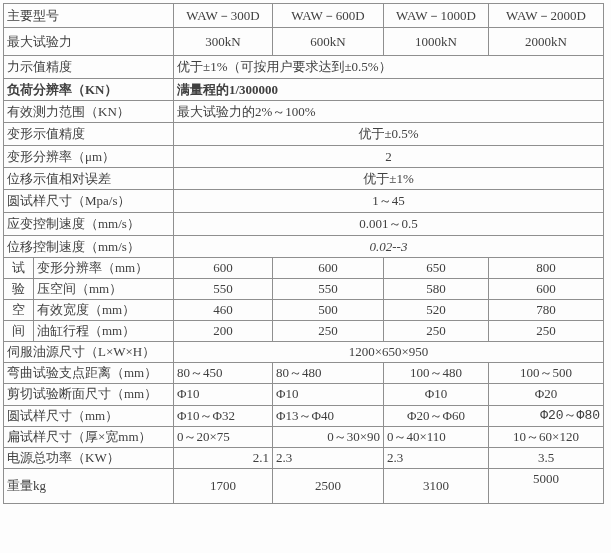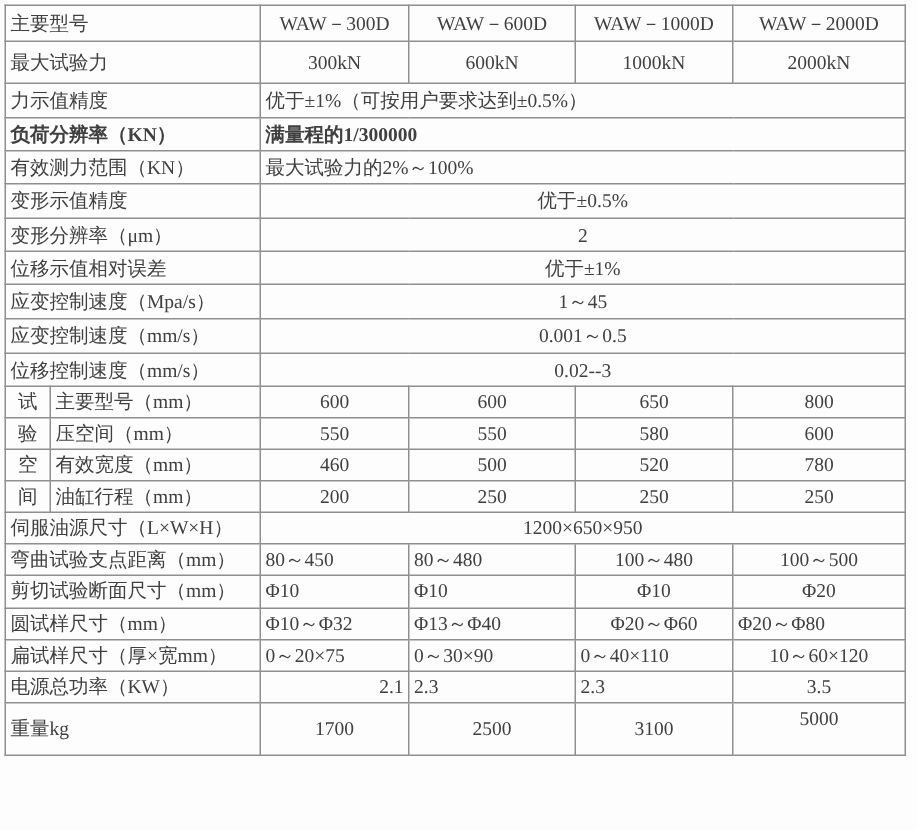--- a/index.html
+++ b/index.html
@@ -85,34 +85,34 @@
         </tr>
         <tr style="height: 22px;">
           <td colspan="2" class="label">变形分辨率（μm）</td>
           <td colspan="4" class="value" style="text-align: center;">2</td>
         </tr>
         <tr style="height: 22px;">
           <td colspan="2" class="label">位移示值相对误差</td>
           <td colspan="4" class="value" style="text-align: center;">优于±1%</td>
         </tr>
         <tr style="height: 23px;">
-          <td colspan="2" class="label">应变控制速度（Mpa/s）</td>
+          <td colspan="2" class="label">圆试样尺寸（Mpa/s）</td>
           <td colspan="4" class="value" style="text-align: center;">1～45</td>
         </tr>
         <tr style="height: 23px;">
           <td colspan="2" class="label">应变控制速度（mm/s）</td>
           <td colspan="4" class="value" style="text-align: center;">0.001～0.5</td>
         </tr>
         <tr style="height: 22px;">
           <td colspan="2" class="label">位移控制速度（mm/s）</td>
-          <td colspan="4" class="value" style="text-align: center;">0.02--3</td>
+          <td colspan="4" class="value" style="text-align: center; font-style: italic;">0.02--3</td>
         </tr>
         <tr style="height: 21px;">
           <td class="group">试</td>
-          <td class="label">主要型号（mm）</td>
+          <td class="label">变形分辨率（mm）</td>
           <td class="value" style="text-align: center;">600</td>
           <td class="value" style="text-align: center;">600</td>
           <td class="value" style="text-align: center;">650</td>
           <td class="value" style="text-align: center;">800</td>
         </tr>
         <tr style="height: 21px;">
           <td class="group">验</td>
           <td class="label">压空间（mm）</td>
           <td class="value" style="text-align: center;">550</td>
           <td class="value" style="text-align: center;">550</td>
@@ -151,26 +151,26 @@
           <td class="value" style="text-align: left;">Φ10</td>
           <td class="value" style="text-align: left;">Φ10</td>
           <td class="value" style="text-align: center;">Φ10</td>
           <td class="value" style="text-align: center;">Φ20</td>
         </tr>
         <tr style="height: 21px;">
           <td colspan="2" class="label">圆试样尺寸（mm）</td>
           <td class="value" style="text-align: left;">Φ10～Φ32</td>
           <td class="value" style="text-align: left;">Φ13～Φ40</td>
           <td class="value" style="text-align: center;">Φ20～Φ60</td>
-          <td class="value" style="text-align: left;">Φ20～Φ80</td>
+          <td class="value" style="text-align: right; font-family: Liberation Mono, monospace;">Φ20～Φ80</td>
         </tr>
         <tr style="height: 21px;">
           <td colspan="2" class="label">扁试样尺寸（厚×宽mm）</td>
           <td class="value" style="text-align: left;">0～20×75</td>
-          <td class="value" style="text-align: left; margin-top: 24px;">0～30×90</td>
+          <td class="value" style="text-align: right; margin-top: 24px;">0～30×90</td>
           <td class="value" style="text-align: left;">0～40×110</td>
           <td class="value" style="text-align: center;">10～60×120</td>
         </tr>
         <tr style="height: 21px;">
           <td colspan="2" class="label">电源总功率（KW）</td>
           <td class="value" style="text-align: right;">2.1</td>
           <td class="value" style="text-align: left;">2.3</td>
           <td class="value" style="text-align: left;">2.3</td>
           <td class="value" style="text-align: center;">3.5</td>
         </tr>

